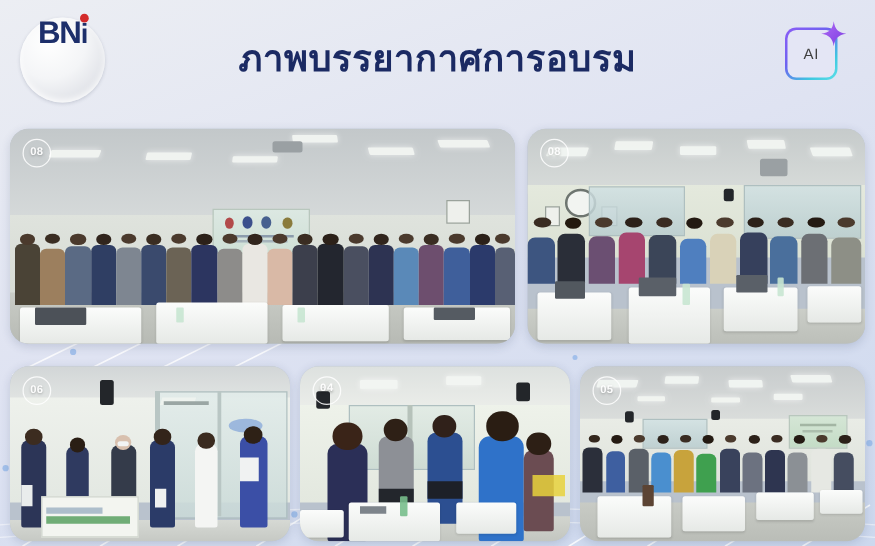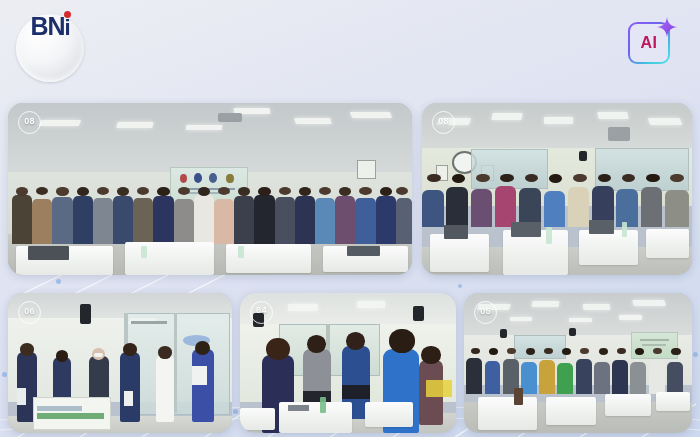--- a/index.html
+++ b/index.html
@@ -120,23 +120,23 @@
     box-sizing: border-box;
   }
   .ai-square-inner {
     width: 100%;
     height: 100%;
     border-radius: 7px;
     background: #e4e6f5;
     display: flex;
     align-items: center;
     justify-content: center;
-    font-size: 16px;
-    font-weight: 700;
-    color: #be185d;
+    font-size: 12px;
+    font-weight: 400;
+    color: #404040;
     letter-spacing: .5px;
   }
   .ai-star {
     position: absolute;
     right: 4px;
     top: 0px;
     width: 22px;
     height: 22px;
   }
 
@@ -232,20 +232,21 @@
 
   <div class="header">
 
     <div class="logo-badge">
       <div class="logo-inner">
         <span class="logo-b">B</span><span class="logo-n">N</span><span class="logo-i">i</span>
         <span class="logo-dot"></span>
       </div>
     </div>
 
+    <div class="header-title">ภาพบรรยากาศการอบรม</div>
 
     <div class="ai-badge">
       <div class="ai-square">
         <div class="ai-square-inner">AI</div>
       </div>
       <svg class="ai-star" viewBox="0 0 24 24">
         <defs>
           <linearGradient id="starg" x1="0" y1="0" x2="1" y2="1">
             <stop offset="0%" stop-color="#b06bf5"></stop>
             <stop offset="100%" stop-color="#7a3ce0"></stop>

